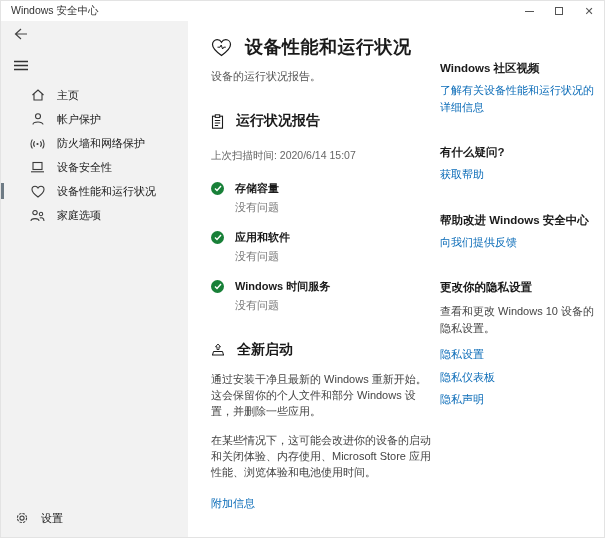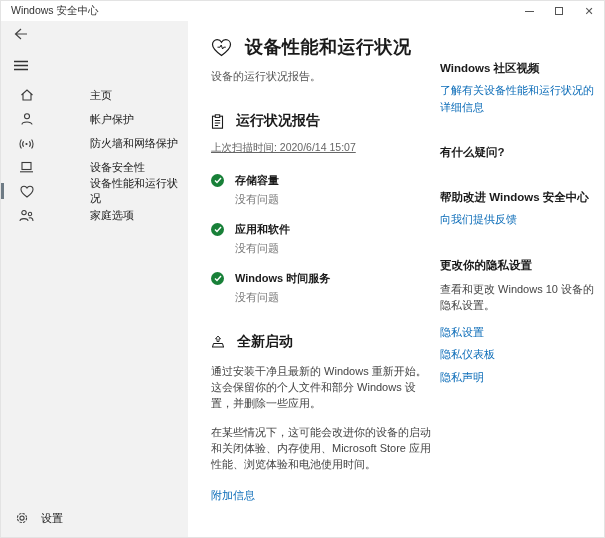--- a/index.html
+++ b/index.html
@@ -18,40 +18,40 @@
   .glyph-close { font-size:11px; line-height:1; color:#555; }
   
   .body-row { display:flex; height:518px; }
   .sidebar { width:187px; background:#f2f2f2; display:flex; flex-direction:column; flex-shrink:0; }
   .main { flex:1; display:flex; padding:14px 0 0 23px; }
   
   .icon-btn { width:36px; height:18px; display:flex; align-items:center; padding-left:13px; }
   .back-btn { margin-top:4px; }
   .menu-btn { margin-top:13px; }
   .nav { margin-top:9px; display:flex; flex-direction:column; }
-  .nav-item { position:relative; height:24px; display:flex; align-items:center; padding-left:18px; font-size:11px; color:#1a1a1a; cursor:default;gap:44px; }
+  .nav-item { position:relative; height:24px; display:flex; align-items:center; padding-left:29px; font-size:11px; color:#1a1a1a; cursor:default; }
   .nav-item .ic { width:15px; height:15px; display:flex; align-items:center; justify-content:center; margin-right:12px; flex-shrink:0; }
   .nav-item.selected::before {
     content:""; position:absolute; left:0; top:4px; width:3px; height:16px; background:#6e7b85;
   }
   .sidebar-spacer { flex:1; }
   .settings-item { height:24px; display:flex; align-items:center; padding-left:13px; font-size:11px; margin-bottom:9px;text-align:right; }
   .settings-item .ic { width:15px; height:15px; display:flex; align-items:center; justify-content:center; margin-right:12px; }
   svg { display:block; }
   
   .content { width:222px; flex-shrink:0; }
   .page-header { display:flex; align-items:center; }
   .page-header .hicon { margin-right:13px; }
   .page-title { font-size:18px; font-weight:600; color:#1a1a1a; letter-spacing:.5px; }
   .page-subtitle { font-size:11px; color:#555; margin-top:10px; }
   .section { margin-top:28px; }
   .section-head { display:flex; align-items:center; }
   .section-head .sicon { margin-right:12px; }
   .section-title { font-size:14px; font-weight:600; color:#1a1a1a; }
-  .scan-time { font-size:10.5px; color:#666; margin-top:11px;text-decoration:underline; }
+  .scan-time { font-size:10.5px; color:#666; margin-top:19px; }
   .status-list { margin-top:18px; }
   .status-item { display:flex; margin-bottom:15px; }
   .status-check { width:13px; height:13px; border-radius:50%; background:#188038; display:flex; align-items:center; justify-content:center; margin-right:11px; margin-top:1px; flex-shrink:0; }
   .status-texts { display:flex; flex-direction:column; }
   .status-title { font-size:11px; font-weight:700; color:#1a1a1a; }
   .status-sub { font-size:11px; color:#777; margin-top:4px; }
   .para { font-size:11px; color:#444; line-height:1.45; margin-top:13px; }
   .link { font-size:11px; color:#0b6cb8; cursor:pointer; text-decoration:none; display:inline-block; }
   .fresh-link { margin-top:15px; }
   
@@ -252,20 +252,21 @@
         </div>
       </div>
 
       <div class="aside">
         <div>
           <div class="aside-heading">Windows 社区视频</div>
           <a class="aside-link">了解有关设备性能和运行状况的详细信息</a>
         </div>
         <div class="aside-gap">
           <div class="aside-heading">有什么疑问?</div>
+          <a class="aside-link">获取帮助</a>
         </div>
         <div class="aside-gap">
           <div class="aside-heading">帮助改进 Windows 安全中心</div>
           <a class="aside-link">向我们提供反馈</a>
         </div>
         <div class="aside-gap">
           <div class="aside-heading">更改你的隐私设置</div>
           <div class="aside-text">查看和更改 Windows 10 设备的隐私设置。</div>
           <div class="aside-links-stack">
             <a class="aside-link">隐私设置</a>

